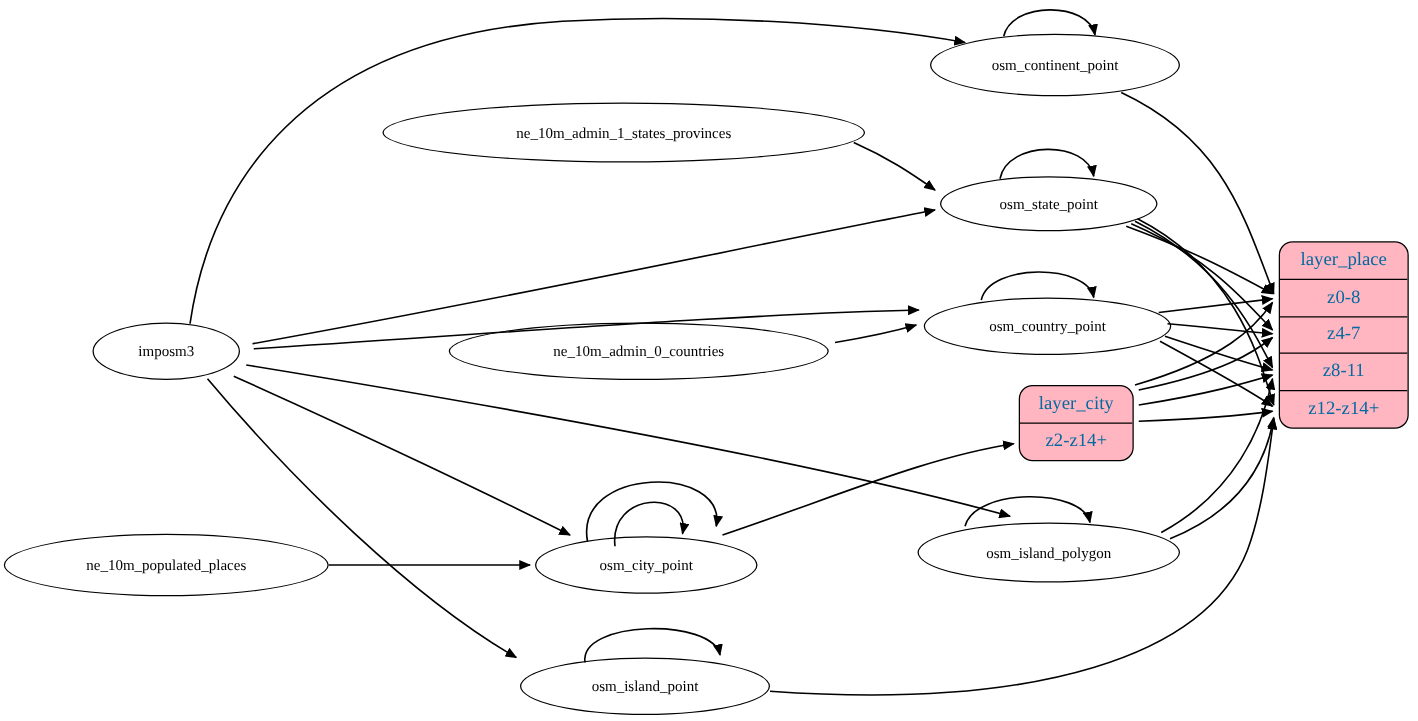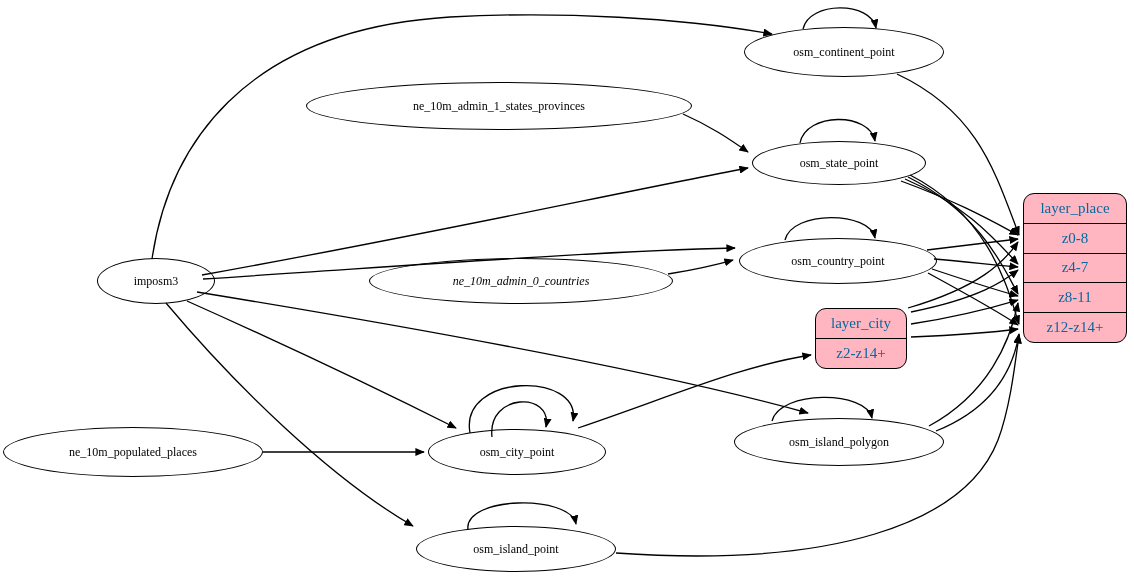--- a/index.html
+++ b/index.html
@@ -23,29 +23,29 @@
     border-top:1.4px solid #000;white-space:nowrap;
   }
   .rrow:first-child{border-top:none;}
   #edge-layer{position:absolute;left:0;top:0;z-index:5;pointer-events:none;}
 </style>
 </head>
 <body>
 
 <div class="canvas">
 
-  <div class="node ellipse" style="left:97px;top:258px;width:118px;height:46px;text-align:right;">
+  <div class="node ellipse" style="left:74px;top:258px;width:118px;height:46px;text-align:right;">
     <span>imposm3</span>
   </div>
 
   <div class="node ellipse" style="left:306px;top:82px;width:386px;height:48px;">
     <span>ne_10m_admin_1_states_provinces</span>
   </div>
 
-  <div class="node ellipse" style="left:369px;top:258px;width:304px;height:46px;font-style:italic;">
+  <div class="node ellipse" style="left:359px;top:258px;width:304px;height:46px;">
     <span>ne_10m_admin_0_countries</span>
   </div>
 
   <div class="node ellipse" style="left:3px;top:427px;width:260px;height:50px;">
     <span>ne_10m_populated_places</span>
   </div>
 
   <div class="node ellipse" style="left:744px;top:27px;width:200px;height:50px;">
     <span>osm_continent_point</span>
   </div>

